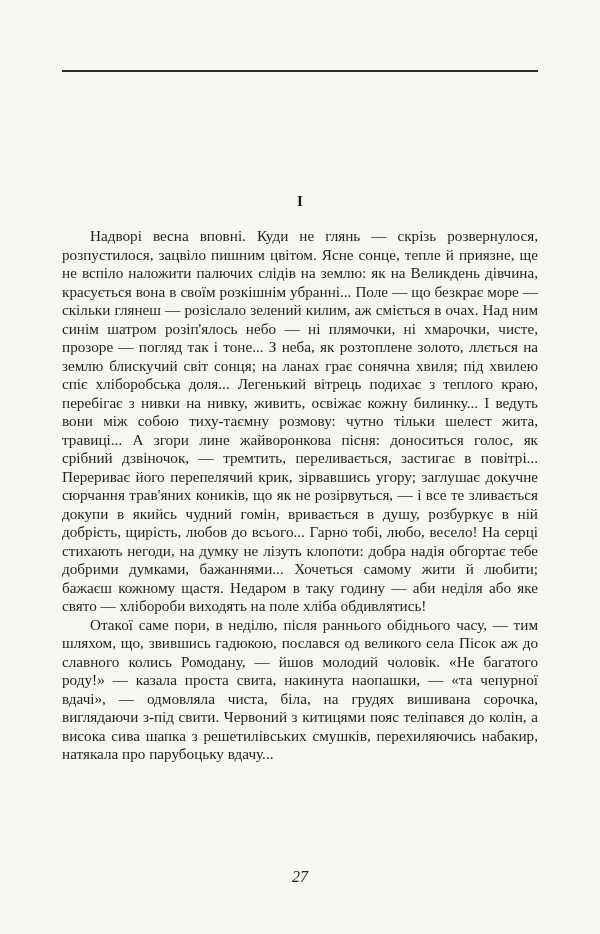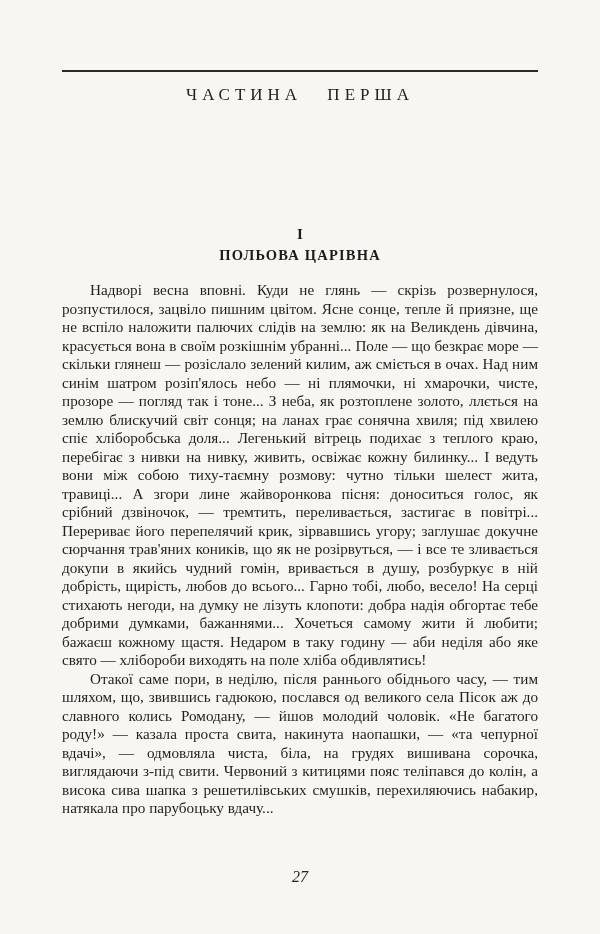--- a/index.html
+++ b/index.html
@@ -68,26 +68,24 @@
     color: #23221f;
   }
 </style>
 </head>
 <body>
 
 <div class="page">
 
   <header>
     <hr class="header-rule">
-    <h1 class="part-title">ЧАСТИНА ПЕРША</h1>
   </header>
 
   <section class="chapter">
     <div class="chapter-number">I</div>
-    <div class="chapter-title">ПОЛЬОВА ЦАРІВНА</div>
   </section>
 
   <main class="body-text">
     <p>Надворі весна вповні. Куди не глянь — скрізь розвернулося, розпустилося, зацвіло пишним цвітом. Ясне сонце, тепле й приязне, ще не вспіло наложити палючих слідів на землю: як на Великдень дівчина, красується вона в своїм розкішнім убранні... Поле — що безкрає море — скільки глянеш — розіслало зелений килим, аж сміється в очах. Над ним синім шатром розіп'ялось небо — ні плямочки, ні хмарочки, чисте, прозоре — погляд так і тоне... З неба, як розтоплене золото, ллється на землю блискучий світ сонця; на ланах грає сонячна хвиля; під хвилею спіє хліборобська доля... Легенький вітрець подихає з теплого краю, перебігає з нивки на нивку, живить, освіжає кожну билинку... І ведуть вони між собою тиху-таємну розмову: чутно тільки шелест жита, травиці... А згори лине жайворонкова пісня: доноситься голос, як срібний дзвіночок, — тремтить, переливається, застигає в повітрі... Перериває його перепелячий крик, зірвавшись угору; заглушає докучне сюрчання трав'яних коників, що як не розірвуться, — і все те зливається докупи в якийсь чудний гомін, вривається в душу, розбуркує в ній добрість, щирість, любов до всього... Гарно тобі, любо, весело! На серці стихають негоди, на думку не лізуть клопоти: добра надія обгортає тебе добрими думками, бажаннями... Хочеться самому жити й любити; бажаєш кожному щастя. Недаром в таку годину — аби неділя або яке свято — хлібороби виходять на поле хліба обдивлятись!</p>
     <p>Отакої саме пори, в неділю, після раннього обіднього часу, — тим шляхом, що, звившись гадюкою, послався од великого села Пісок аж до славного колись Ромодану, — йшов молодий чоловік. «Не багатого роду!» — казала проста свита, накинута наопашки, — «та чепурної вдачі», — одмовляла чиста, біла, на грудях вишивана сорочка, виглядаючи з-під свити. Червоний з китицями пояс теліпався до колін, а висока сива шапка з решетилівських смушків, перехиляючись набакир, натякала про парубоцьку вдачу...</p>
   </main>
 
   <footer>
     <div class="page-number">27</div>
   </footer>

